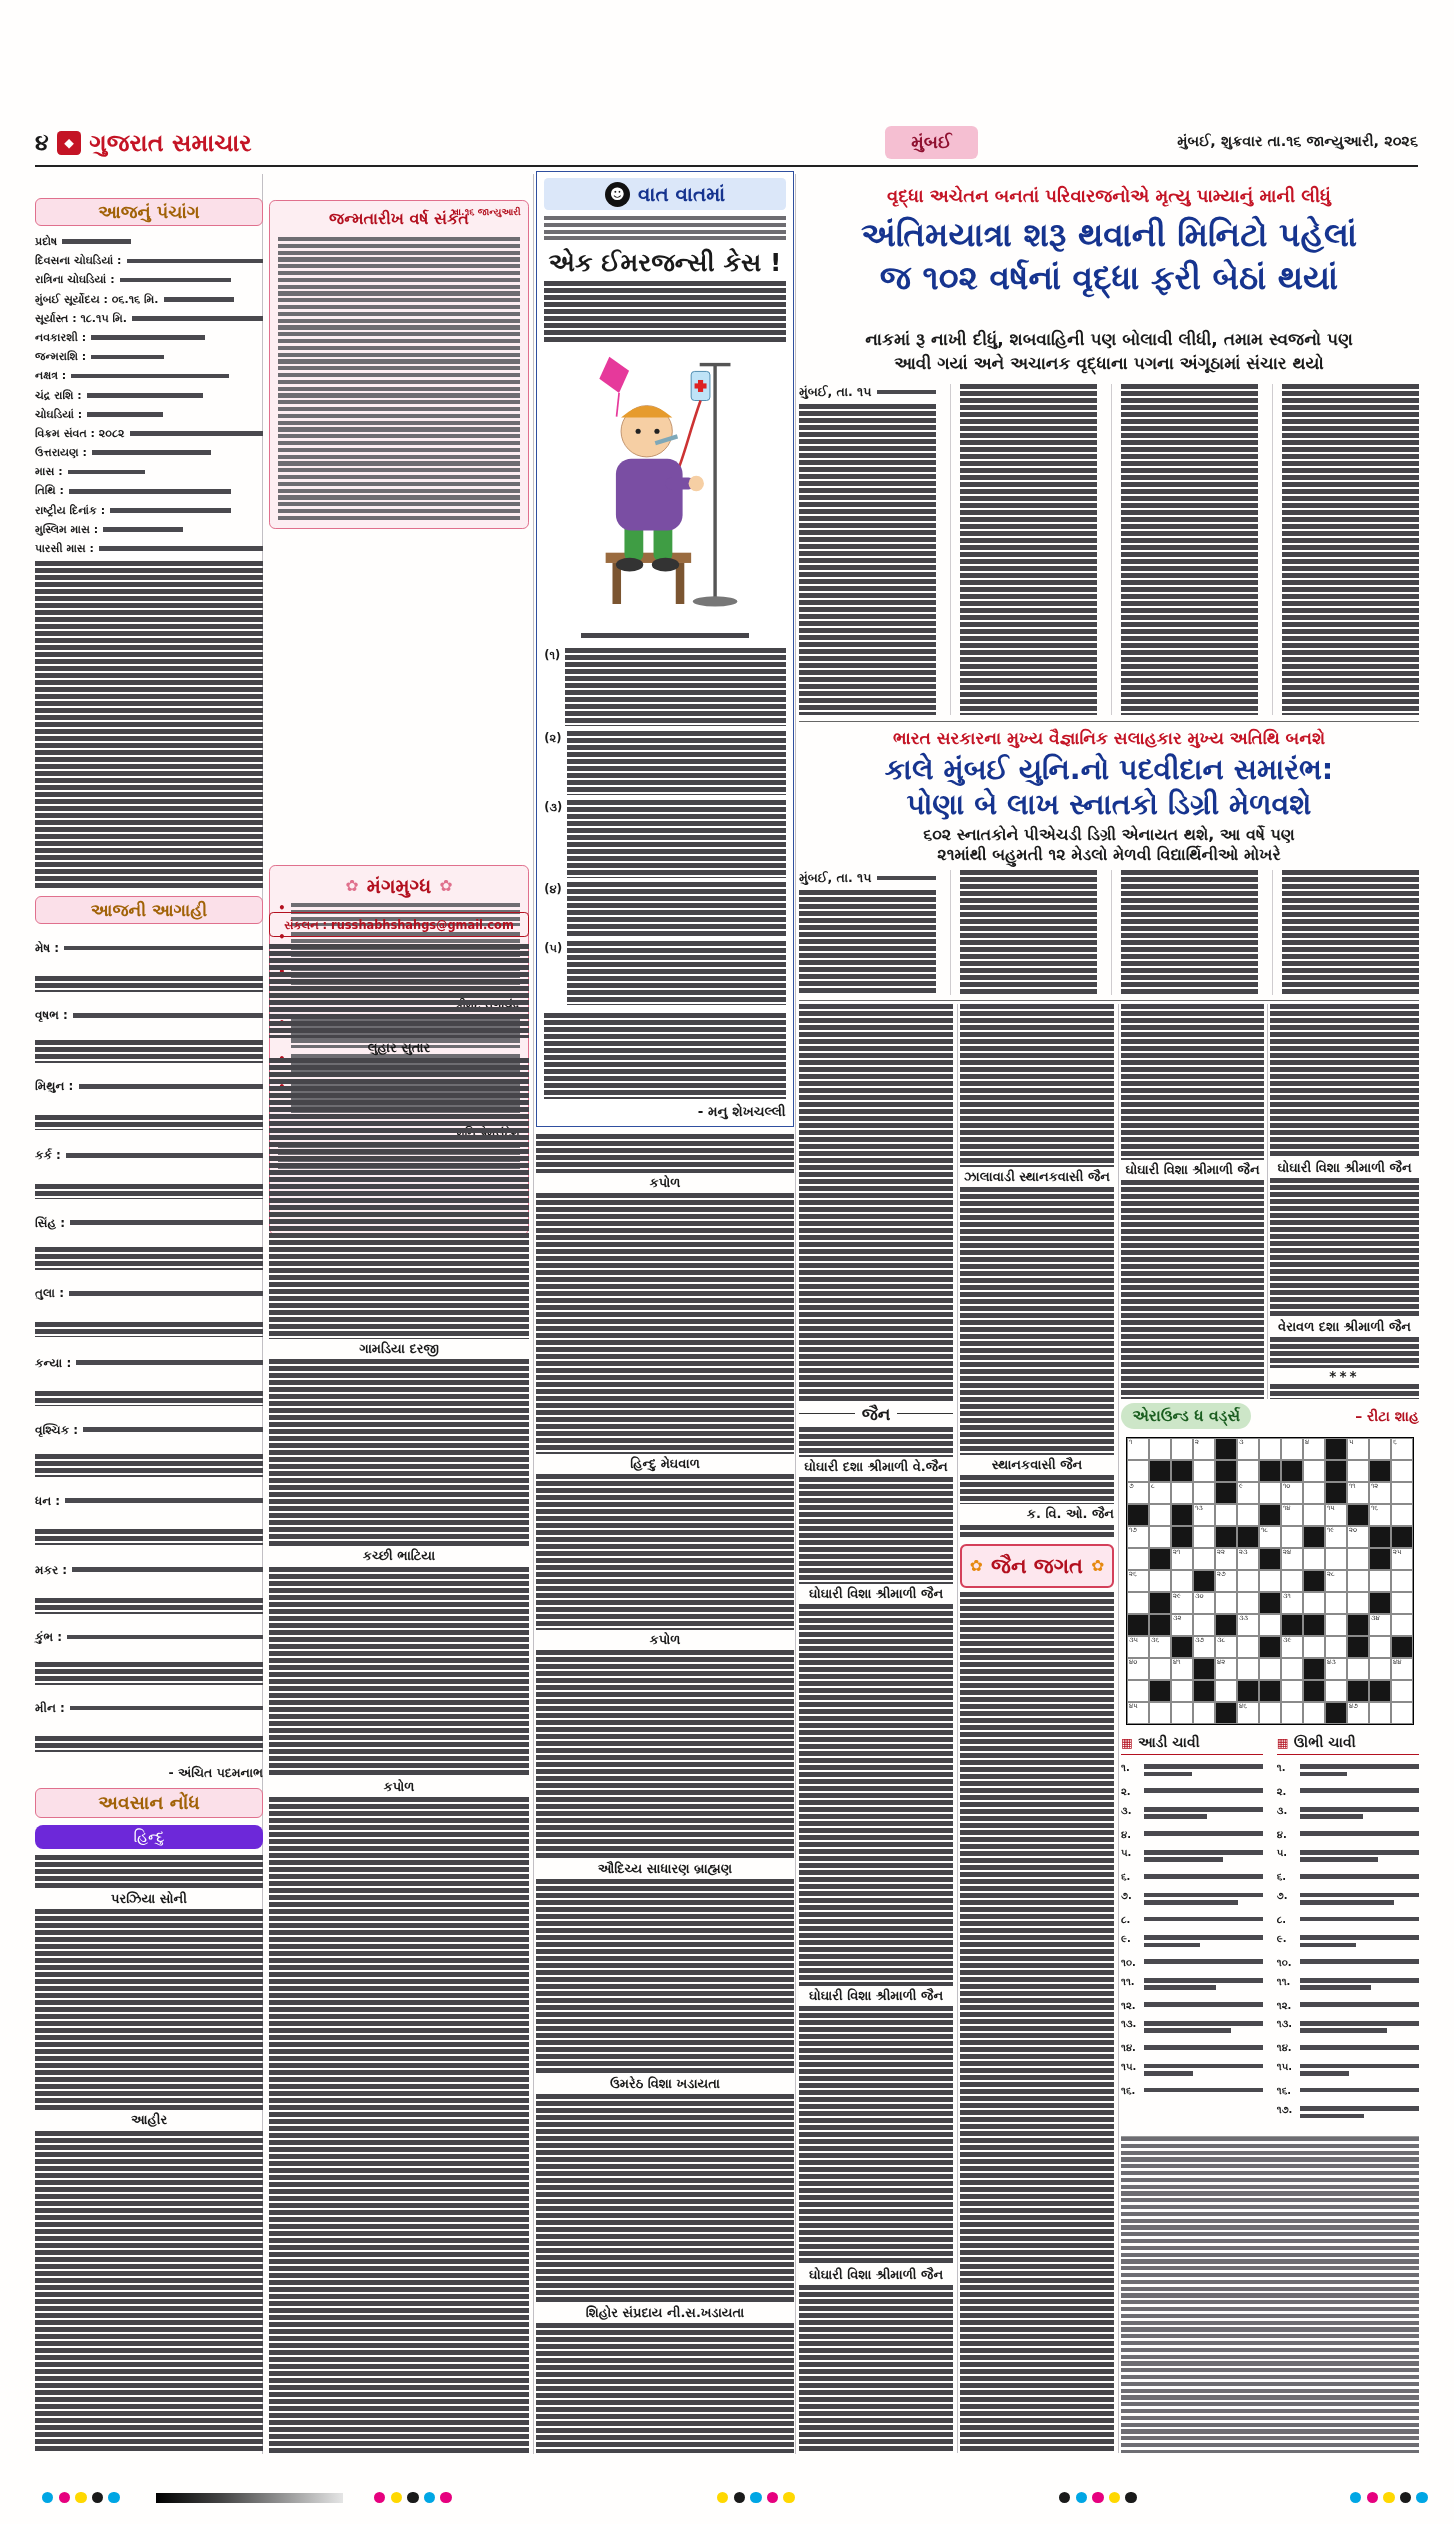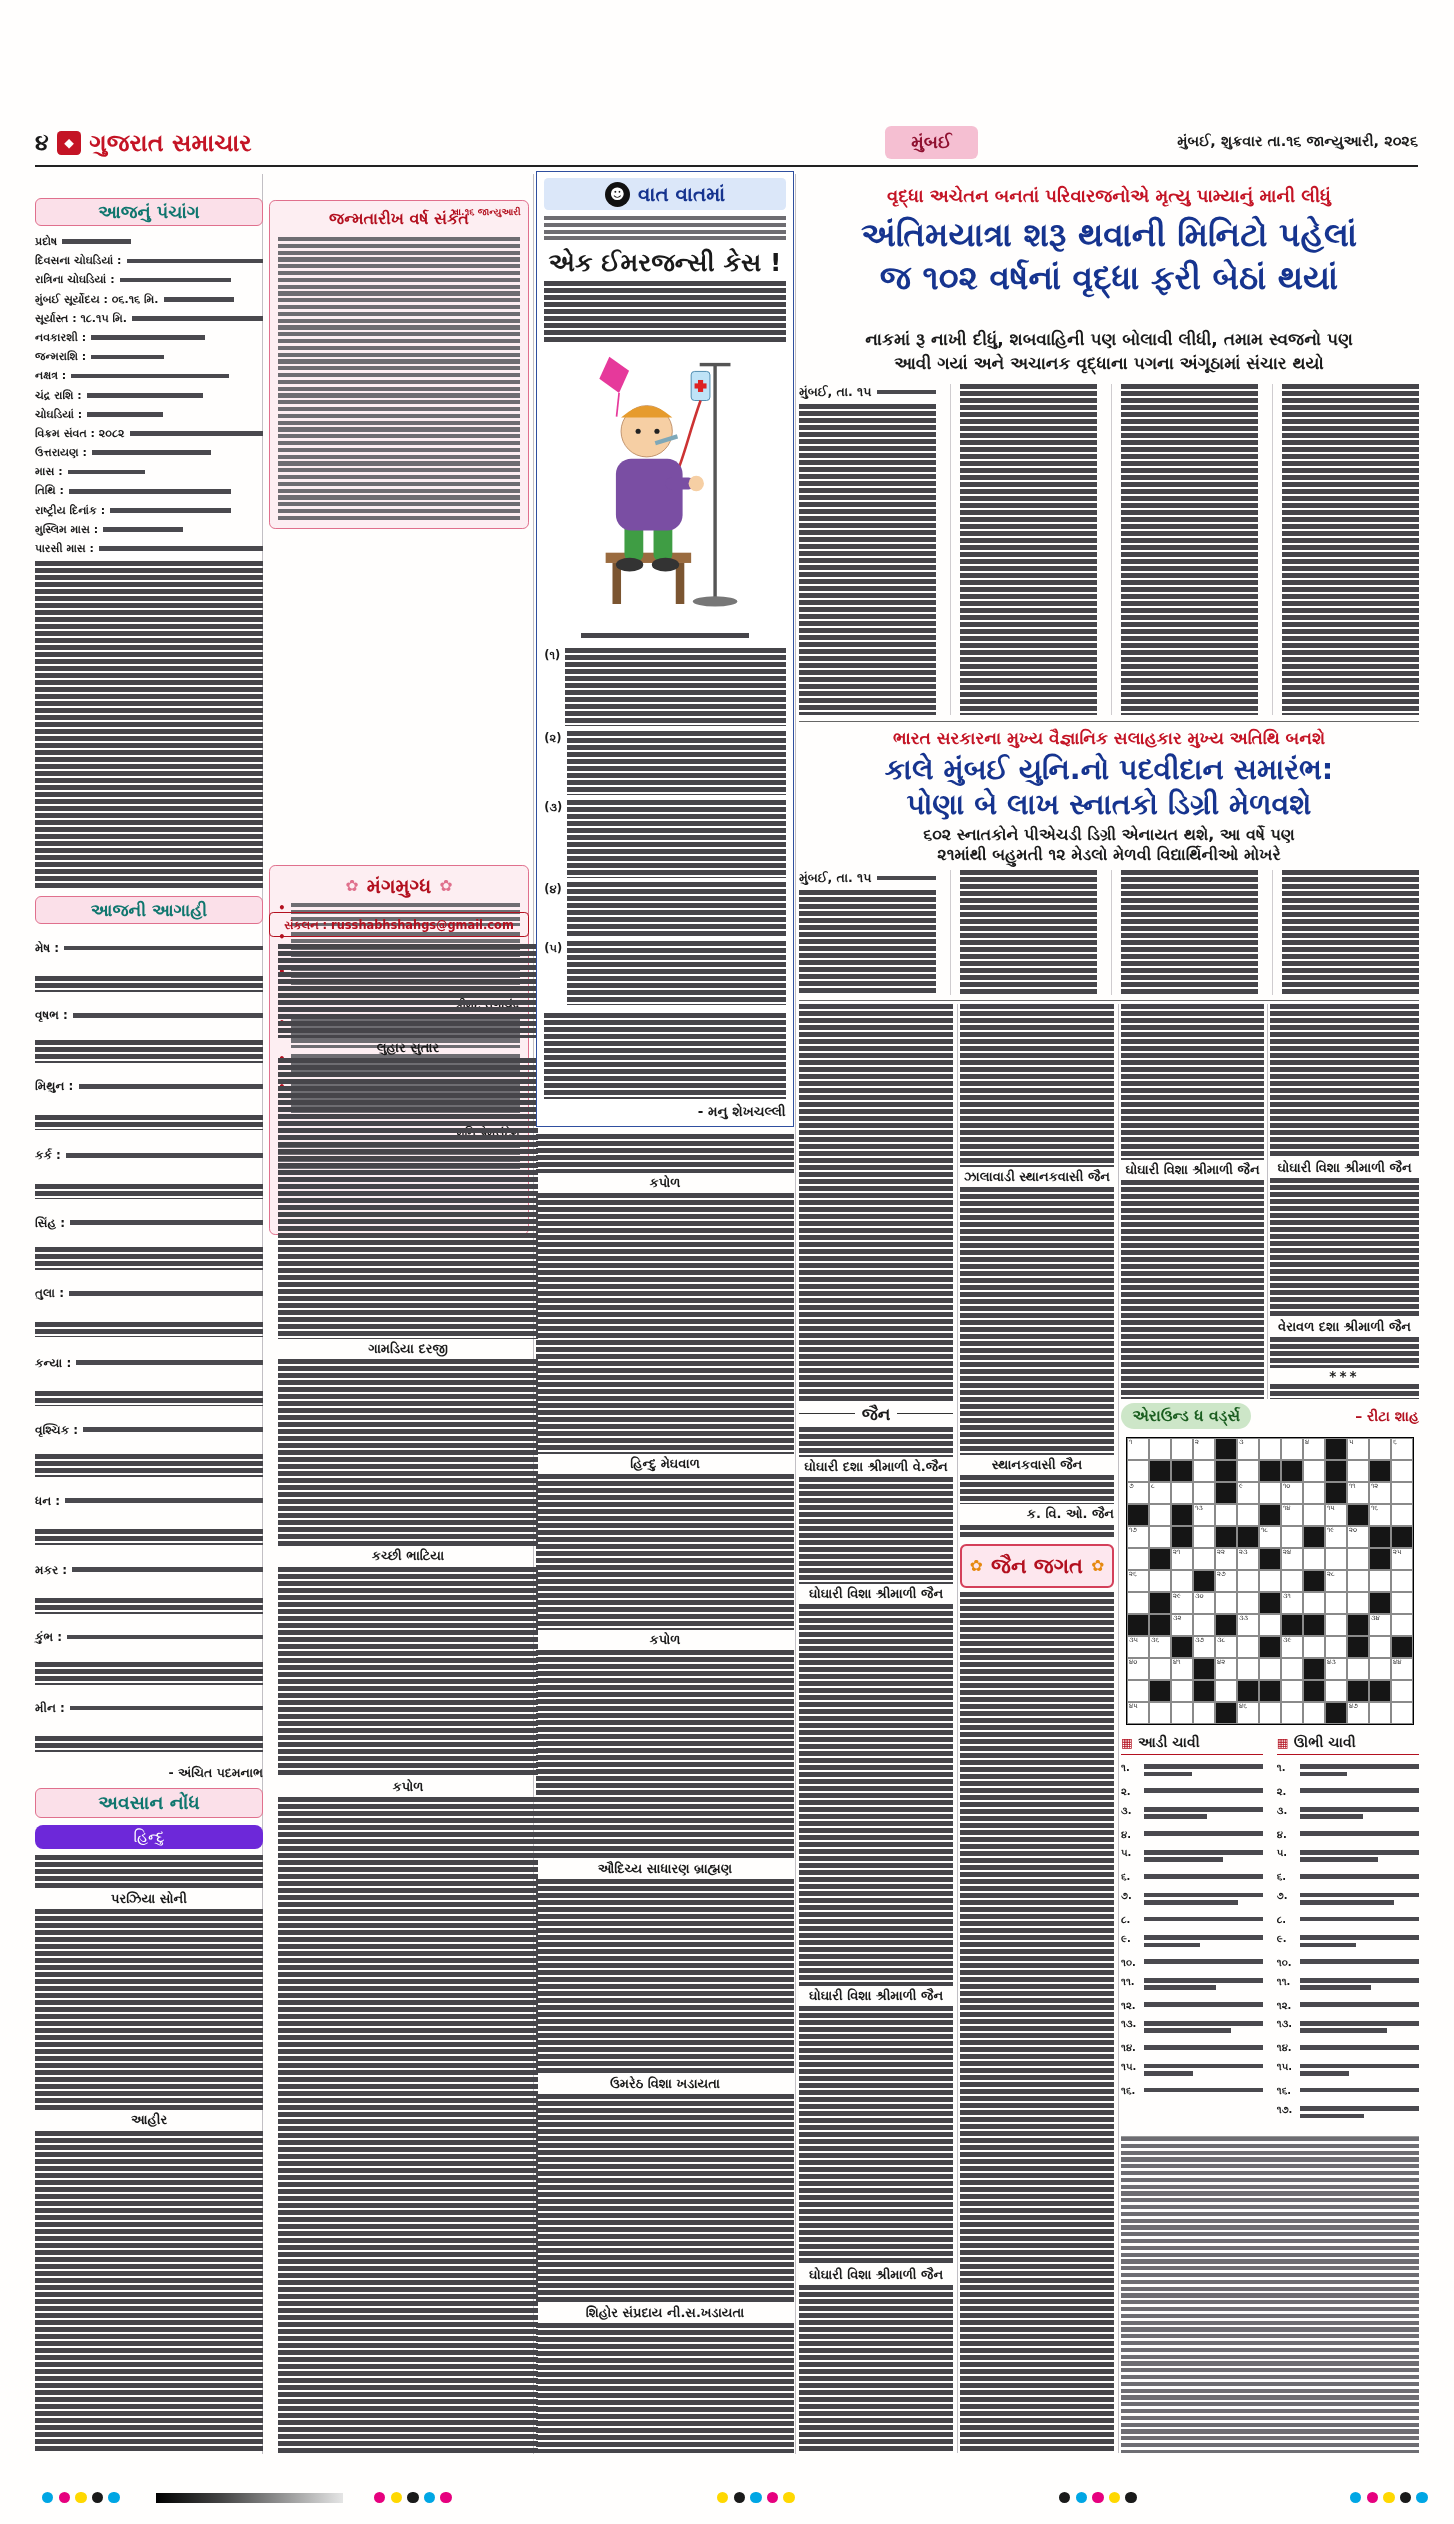--- a/index.html
+++ b/index.html
@@ -6,21 +6,21 @@
   body{margin:0;background:#e8e6e4}
   .page{position:relative;width:1454px;height:2525px;background:#fffefd;
         font-family:"DejaVu Sans","Liberation Sans",sans-serif;color:#1a1a1a;overflow:hidden}
   .abs{position:absolute}
   
   .sim{background-image:repeating-linear-gradient(180deg,#46454a 0 4.7px,rgba(0,0,0,0) 4.7px 7px)}
   .sim.light{background-image:repeating-linear-gradient(180deg,#6e6d72 0 4.2px,rgba(0,0,0,0) 4.2px 6.8px)}
   .grow{flex:1 1 0px}
   .vrule{position:absolute;width:1px;background:#c2bfc4}
   .hrule{position:absolute;background:#222}
-  .sec-box{border:1.6px solid #e0708d;background:#fbe0e9;border-radius:6px;color:#0f766e;
+  .sec-box{border:1.6px solid #e0708d;background:#fbe0e9;border-radius:6px;color:#a16207;
            font-weight:bold;text-align:left;display:flex;align-items:center;justify-content:center}
   .red-band{background:#6d28d9;color:#fff;font-weight:normal;display:flex;align-items:center;justify-content:center;border-radius:8px}
   .p-row{display:flex;align-items:center;gap:5.2px;font-size:11px;line-height:13.5px}
   .p-label{font-weight:bold;white-space:nowrap}
   .p-bar{height:4.7px;background:#4a494e;flex:1 1 auto}
   #panchang-body{display:flex;flex-direction:column;gap:5.7px}
   #forecast-body{display:flex;flex-direction:column}
   .sign-entry{flex:1;display:flex;flex-wrap:wrap;align-items:center;gap:5.2px;padding:2.1px 0}
   .sign-name{font-weight:bold;font-size:12px}
   .sign-entry .sim{width:100%;margin-top:2.1px}
@@ -299,21 +299,21 @@
           <span class="m-bullet">•</span>
           <div class="sim light" style="height: 36px; flex: 1 1 0%;"></div>
         </div>
       </div>
     <div class="attr">- મુનિ પ્રેમસંદેશ</div>
     <div class="sim light" style="flex:1 1 0px;margin-top:3.1px"></div>
   </div>
 
   <div class="abs sankalan" style="left:269px;top:912px;width:260px;height:25px">સંકલન : russhabhshahgs@gmail.com</div>
 
-  <div class="abs obit-col" style="left:278px;top:944px;width:260px;height:1509px">
+  <div class="abs obit-col" style="left:269px;top:944px;width:260px;height:1509px">
     <div class="sim" style="flex:8 1 0px"></div>
     <div class="comm-head">લુહાર સુતાર</div>
     <div class="sim" style="flex:24 1 0px"></div>
     <div class="comm-head">ગામડિયા દરજી</div>
     <div class="sim" style="flex:16 1 0px"></div>
     <div class="comm-head">કચ્છી ભાટિયા</div>
     <div class="sim" style="flex:18 1 0px"></div>
     <div class="comm-head">કપોળ</div>
     <div class="sim" style="flex:56 1 0px"></div>
   </div>

